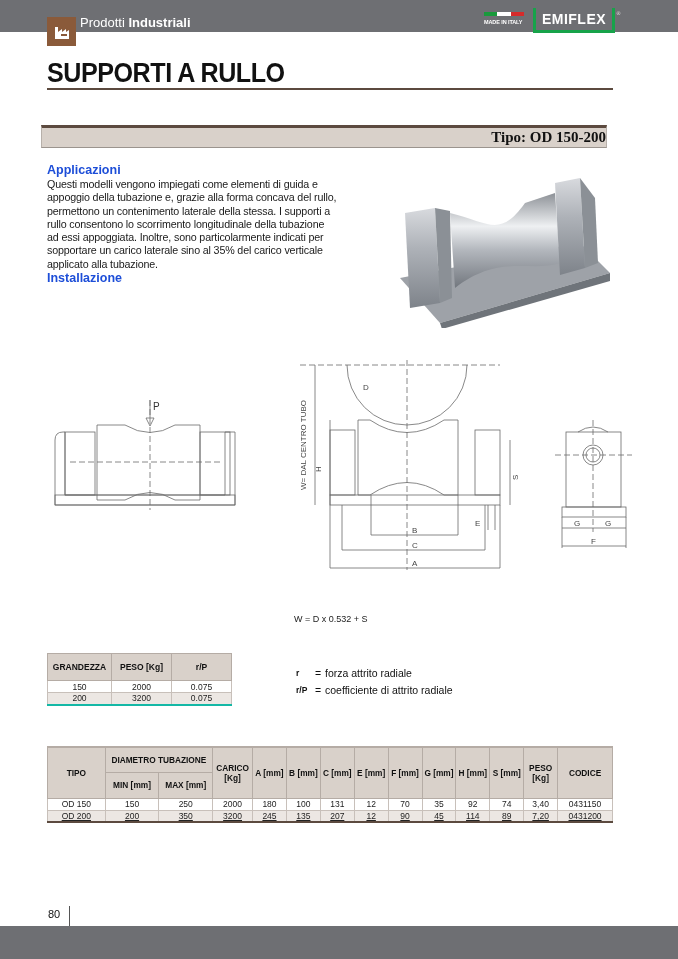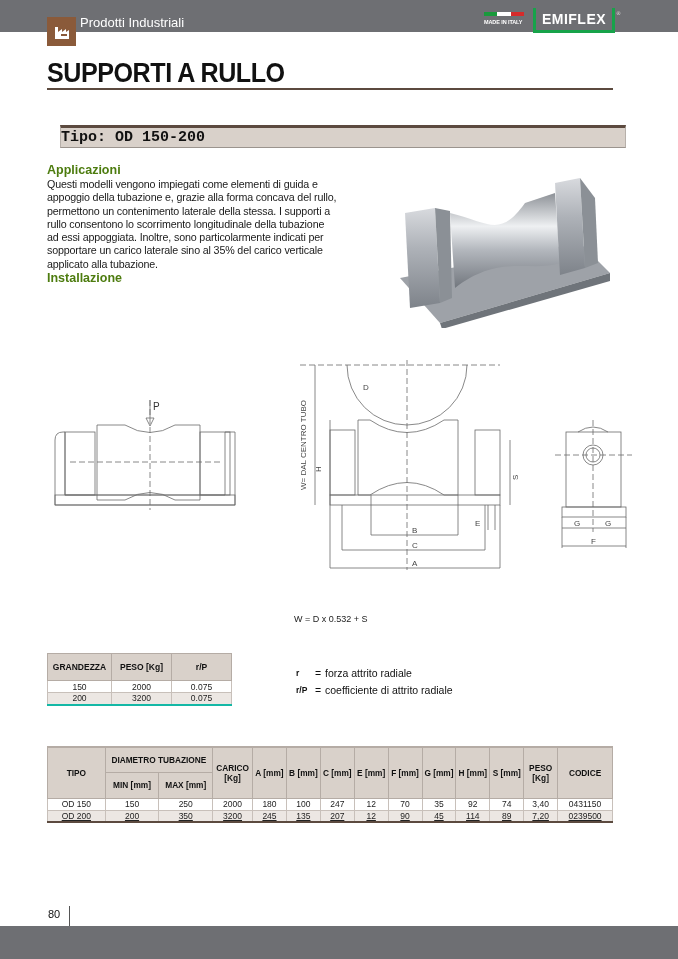--- a/index.html
+++ b/index.html
@@ -2,35 +2,35 @@
 <html><head>
 <meta charset="utf-8">
 <style>
   * { box-sizing: border-box; margin: 0; padding: 0; }
   html, body { width: 678px; height: 959px; background: #fff; overflow: hidden; }
   body { position: relative; font-family: "DejaVu Sans", sans-serif; color: #1a1a1a; }
 
   .topbar { position: absolute; left: 0; top: 0; width: 678px; height: 32px; background: #6e6f73; }
   .section-icon { position: absolute; left: 47px; top: 17px; width: 29px; height: 29px; background: #8a5a3a; display:flex; align-items:center; justify-content:center; }
   .section-label { position: absolute; left: 80px; top: 15px; font-size: 13px; color: #fff; font-family: "Liberation Sans", sans-serif; }
-  .section-label b { font-weight: normal; }
+  .section-label b { font-weight: bold; }
   .made-in-italy { position: absolute; left: 484px; top: 12px; width: 44px; height: 18px; }
   .flag-bar { display:flex; height: 4px; width: 40px; }
   .flag-bar span { flex:1; }
   .mii-text { font-size: 5.5px; color: #fff; font-weight: bold; margin-top: 3px; white-space: nowrap; font-family: "Liberation Sans", sans-serif; letter-spacing: -0.1px;}
   .brand-logo { position: absolute; left: 533px; top: 8px; width: 82px; height: 25px; border: 3px solid #17a34a; border-top: none; display:flex; align-items:center; justify-content:center; font-weight: bold; font-size: 14px; color: #fff; font-family: "Liberation Sans", sans-serif; letter-spacing: 0.5px; }
   .brand-reg { position:absolute; left: 616px; top: 10px; font-size: 5px; color:#ddd; }
 
   .page-title { position: absolute; left: 47px; top: 58px; font-size: 27px; font-weight: bold; font-family: "Liberation Sans", sans-serif; letter-spacing: -0.5px; color: #111; transform: scaleX(0.93); transform-origin: left; }
   .title-rule { position: absolute; left: 47px; top: 88px; width: 566px; height: 2px; background: #5c4a3f; }
 
-  .type-bar { position: absolute; left: 60px; top: 125px; width: 566px; height: 23px; background: #d9d1ca; border-top: 3px solid #5c4a3f; border-bottom: 1px solid #9b948e; border-left: 1px solid #b7b0aa; border-right: 1px solid #b7b0aa; text-align: left; font-family: Liberation Mono, monospace; font-weight: bold; font-size: 15px; line-height: 19px; color: #111; }
+  .type-bar { position: absolute; left: 41px; top: 125px; width: 566px; height: 23px; background: #d9d1ca; border-top: 3px solid #5c4a3f; border-bottom: 1px solid #9b948e; border-left: 1px solid #b7b0aa; border-right: 1px solid #b7b0aa; text-align: right; font-family: Liberation Serif, serif; font-weight: bold; font-size: 15px; line-height: 19px; color: #111; }
 
   .text-col { position: absolute; left: 47px; top: 163px; width: 290px; font-family: "Liberation Sans", sans-serif; }
-  .text-col h3 { font-size: 12.5px; font-weight: bold; margin-bottom: 1px; color: #4d7c0f; }
+  .text-col h3 { font-size: 12.5px; font-weight: bold; margin-bottom: 1px; color: #1d4ed8; }
   .text-col p { font-size: 10.7px; line-height: 13.3px; color: #1a1a1a; letter-spacing: -0.15px; }
   .text-col .h2 { }
 
   .photo { position: absolute; left: 380px; top: 163px; width: 230px; height: 165px; }
 
   .drawing { position: absolute; left: 40px; top: 360px; width: 600px; height: 230px; }
   .formula { position: absolute; left: 294px; top: 614px; font-size: 9px; font-family: "Liberation Sans", sans-serif; color:#222; }
 
   table { border-collapse: collapse; font-family: "Liberation Sans", sans-serif; }
   .small-table { position: absolute; left: 47px; top: 653px; width: 185px; }
@@ -237,21 +237,21 @@
     </tr>
   </thead>
   <tbody id="spec-body">
       <tr>
         <td>OD 150</td>
         <td>150</td>
         <td>250</td>
         <td>2000</td>
         <td>180</td>
         <td>100</td>
-        <td>247</td>
+        <td>131</td>
         <td>12</td>
         <td>70</td>
         <td>35</td>
         <td>92</td>
         <td>74</td>
         <td>3,40</td>
         <td>0431150</td>
       </tr>
       <tr class="alt">
         <td>OD 200</td>
@@ -260,20 +260,20 @@
         <td>3200</td>
         <td>245</td>
         <td>135</td>
         <td>207</td>
         <td>12</td>
         <td>90</td>
         <td>45</td>
         <td>114</td>
         <td>89</td>
         <td>7,20</td>
-        <td>0239500</td>
+        <td>0431200</td>
       </tr>
     </tbody>
 </table>
 
 <div class="page-num">80</div>
 <div class="page-num-rule"></div>
 <div class="bottombar"></div>
 
 </body></html>

